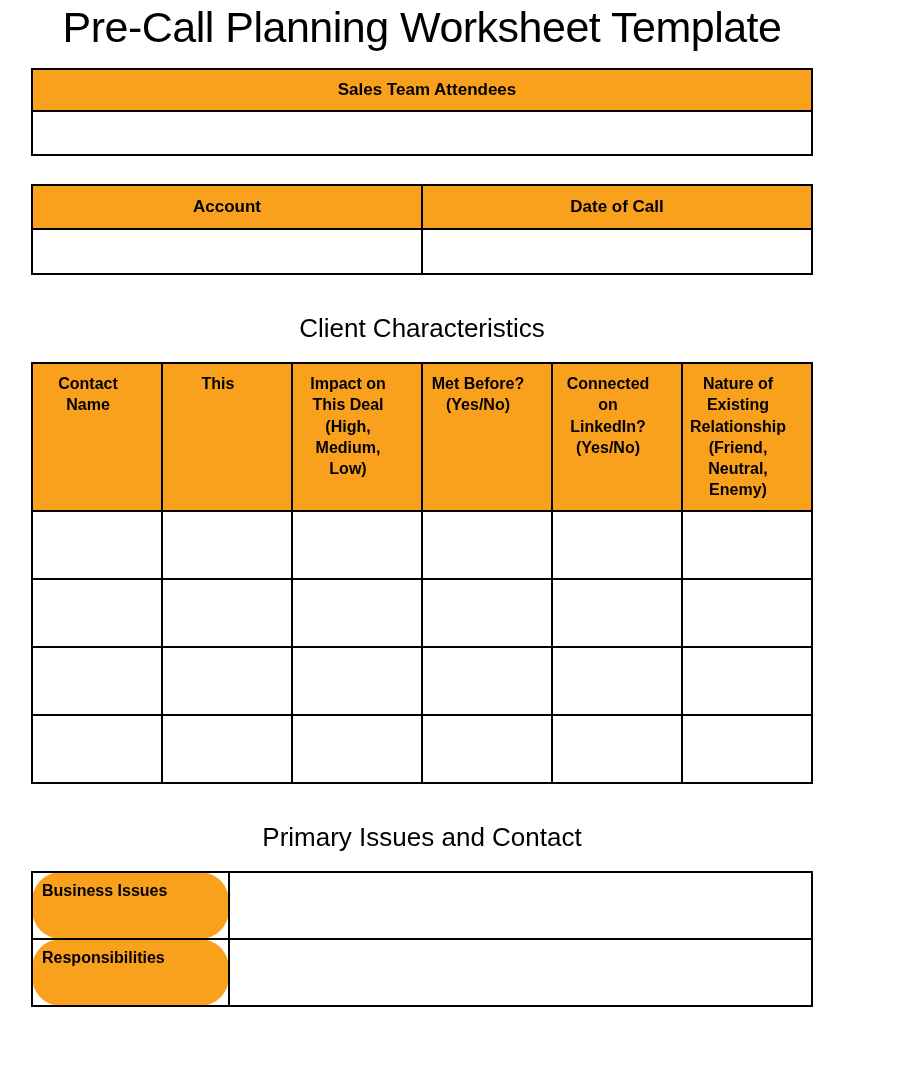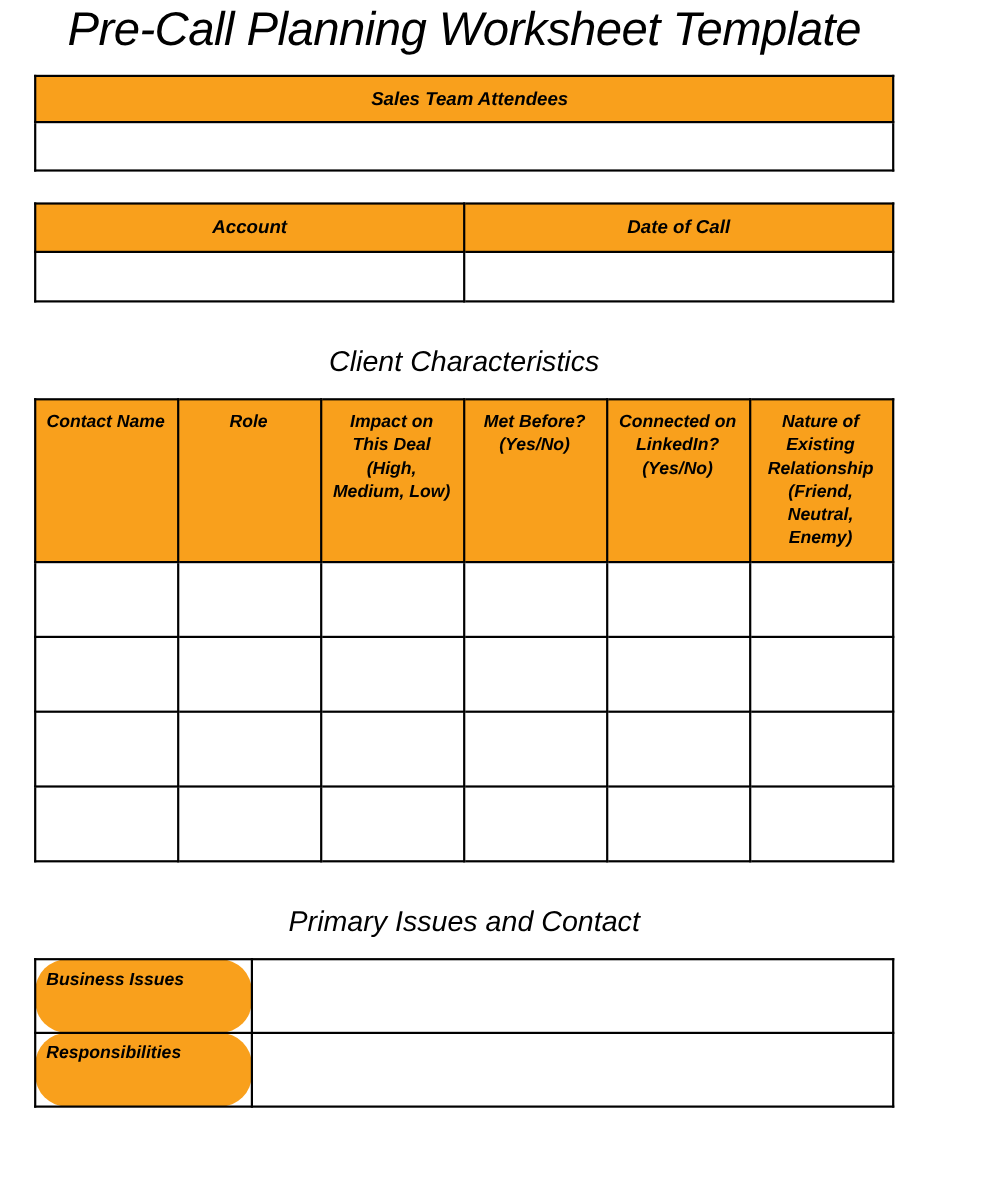--- a/index.html
+++ b/index.html
@@ -15,21 +15,20 @@
   body {
     width: 898px;
     height: 1076px;
     overflow: hidden;
     font-family: "Liberation Sans", sans-serif;
     color: #000;
   }
   .page {
     padding: 4px 21px 0 31px;
     width: 834px;
-    font-style: italic;
   }
   .title {
     font-size: 43px;
     font-weight: 400;
     line-height: 1.1;
     text-align: center;
     margin: 0 0 17px 0;
     letter-spacing: -0.5px;
     white-space: nowrap;
   }
@@ -58,21 +57,21 @@
   
   .section-heading {
     font-size: 26px;
     font-weight: 400;
     text-align: center;
     margin: 38px 0 18px 0;
   }
   
   .tbl-client th.hdr {
     vertical-align: top;
-    padding: 9px 7px 8px 5px;
+    padding: 9px 23px 8px 5px;
     height: 148px;
     line-height: 1.32;
     white-space: pre-line;
     font-size: 16px;
   }
   .tbl-client td.fill { height: 68px; background: #fff; }
   
   .tbl-issues col.label-col { width: 197px; }
   .tbl-issues th.hdr {
     text-align: left;
@@ -114,21 +113,21 @@
       </tr>
     </tbody>
   </table>
 
   <h2 class="section-heading">Client Characteristics</h2>
 
   <table class="tbl-client">
     <tbody>
       <tr>
         <th class="hdr">Contact Name</th>
-        <th class="hdr">Role</th>
+        <th class="hdr">This</th>
         <th class="hdr">Impact on
 This Deal
 (High,
 Medium, Low)</th>
         <th class="hdr">Met Before?
 (Yes/No)</th>
         <th class="hdr">Connected on
 LinkedIn?
 (Yes/No)</th>
         <th class="hdr">Nature of

